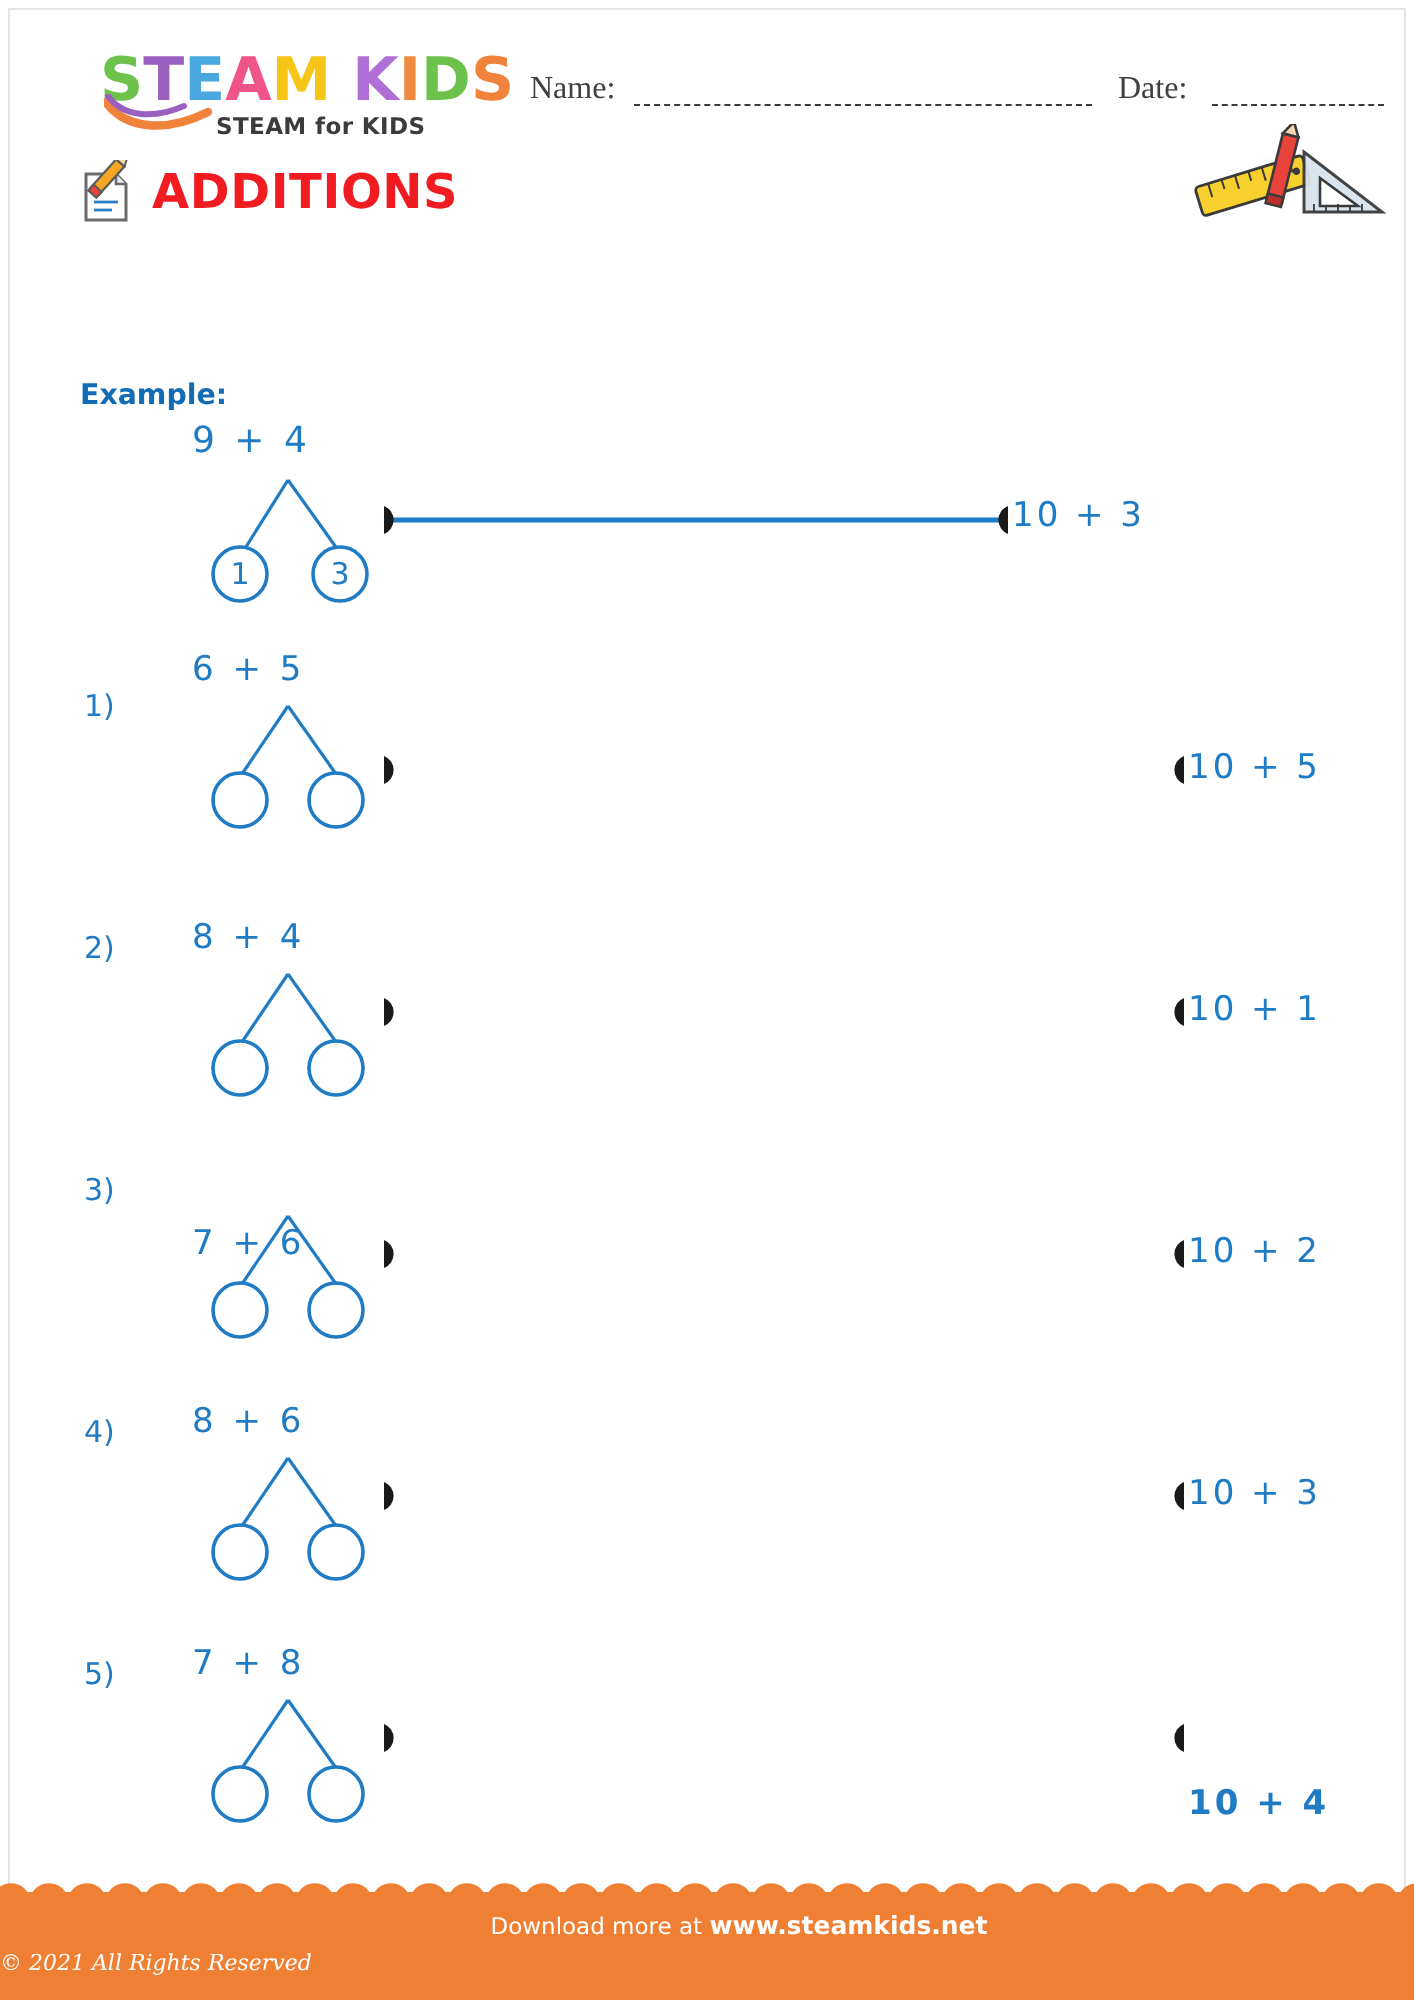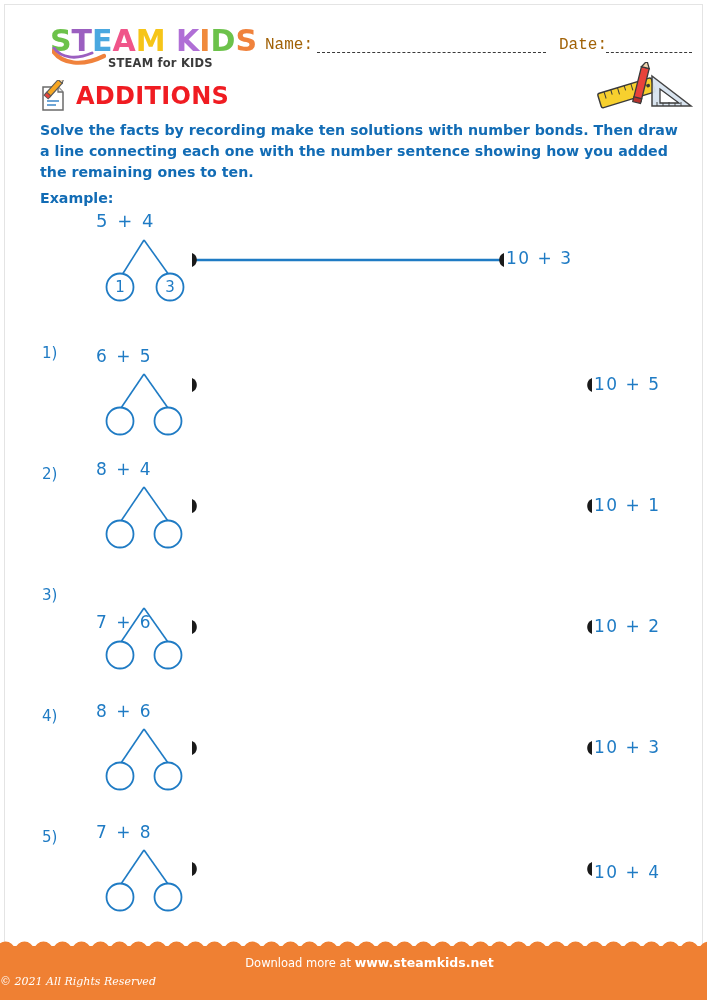--- a/index.html
+++ b/index.html
@@ -59,23 +59,23 @@
     font-family: "DejaVu Sans", sans-serif;
     font-weight: 700;
     font-size: 11.5px;
     color: #3b3b3b;
     letter-spacing: 0.2px;
     white-space: nowrap;
   }
 
   .field {
     position: absolute;
-    font-family: Liberation Mono, monospace;
+    font-family: Liberation Serif, serif;
     font-size: 16px;
-    color: #a16207;
+    color: #404040;
     white-space: nowrap;
   }
   #name-label { left: 253px; top: 36px; }
   #date-label { left: 547px; top: 36px; }
   .dotline {
     position: absolute;
     border-bottom: 1.6px dashed #3a3a3a;
     height: 0;
   }
   #name-line { left: 305px; top: 52px; width: 229px; }
@@ -277,44 +277,43 @@
       <line x1="11" y1="25" x2="20" y2="25" stroke="#2f7fc4" stroke-width="1.4"></line>
       <g transform="rotate(42 15 12)">
         <rect x="12" y="-2" width="5.5" height="19" fill="#f6a623" stroke="#5a5a5a" stroke-width="1.1"></rect>
         <polygon points="12,-2 17.5,-2 14.75,-8" fill="#f2d7b0" stroke="#5a5a5a" stroke-width="1"></polygon>
         <rect x="12" y="15" width="5.5" height="4" fill="#e8433b" stroke="#5a5a5a" stroke-width="1"></rect>
       </g>
     </svg>
     <div id="title-text">ADDITIONS</div>
   </div>
 
-  <div id="instructions">Solve the facts by recording make ten solutions with number bonds. Then draw a line connecting each one with the number sentence showing how you added the remaining ones to ten.</div>
   <div id="example-label">Example:</div>
 
   <div class="bond-block" id="example-block" style="left:88px; top:210px; width:120px; height:95px;">
-    <div class="bond-eq" style="left:8px; top:0px;">5  +  4</div>
+    <div class="bond-eq" style="left:8px; top:0px;">9  +  4</div>
     <svg class="bond-svg" width="120" height="95" viewBox="0 0 120 95">
       <line x1="56" y1="30" x2="34" y2="65" stroke="#1f7bc4" stroke-width="1.6"></line>
       <line x1="56" y1="30" x2="81" y2="65" stroke="#1f7bc4" stroke-width="1.6"></line>
       <circle cx="32" cy="77" r="13.5" fill="#ffffff" stroke="#1f7bc4" stroke-width="1.8"></circle>
       <circle cx="82" cy="77" r="13.5" fill="#ffffff" stroke="#1f7bc4" stroke-width="1.8"></circle>
     </svg>
     <div class="bond-num" style="left:17px; top:68px;">1</div>
     <div class="bond-num" style="left:67px; top:68px;">3</div>
   </div>
 
   <svg class="connector" style="left:188px; top:248px;" width="320" height="24" viewBox="0 0 320 24">
     <line x1="7" y1="12" x2="313" y2="12" stroke="#1f7bc4" stroke-width="2.4"></line>
     <path d="M4,5 A7.5,7.5 0 0 1 4,19 Z" fill="#1a1a1a"></path>
     <path d="M316,5 A7.5,7.5 0 0 0 316,19 Z" fill="#1a1a1a"></path>
   </svg>
   <div class="rhs" style="left:506px; top:248px;">10  +  3</div>
 
   <div class="prob-index" style="left:42px; top:344px;">1)</div>
-  <div class="bond-block" style="left:88px; top:346px; width:120px; height:95px;text-align:right;">
+  <div class="bond-block" style="left:88px; top:325px; width:120px; height:95px;text-align:right;">
     <div class="bond-eq" style="left:8px; top:0px; font-size:17px;">6  +  5</div>
     <svg class="bond-svg" width="120" height="95" viewBox="0 0 120 95">
       <line x1="56" y1="28" x2="33" y2="62" stroke="#1f7bc4" stroke-width="1.6"></line>
       <line x1="56" y1="28" x2="80" y2="62" stroke="#1f7bc4" stroke-width="1.6"></line>
       <circle cx="32" cy="75" r="13.5" fill="#ffffff" stroke="#1f7bc4" stroke-width="1.8"></circle>
       <circle cx="80" cy="75" r="13.5" fill="#ffffff" stroke="#1f7bc4" stroke-width="1.8"></circle>
     </svg>
     <div class="bond-num" style="left:17px; top:66px;"></div>
     <div class="bond-num" style="left:65px; top:66px;"></div>
   </div>
@@ -397,21 +396,21 @@
     </svg>
     <div class="bond-num" style="left:17px; top:66px;"></div>
     <div class="bond-num" style="left:65px; top:66px;"></div>
   </div>
   <svg class="connector" style="left:188px; top:858px;" width="16" height="22" viewBox="0 0 16 22">
     <path d="M4,4 A7.5,7.5 0 0 1 4,18 Z" fill="#1a1a1a"></path>
   </svg>
   <svg class="connector" style="left:580px; top:858px;" width="16" height="22" viewBox="0 0 16 22">
     <path d="M12,4 A7.5,7.5 0 0 0 12,18 Z" fill="#1a1a1a"></path>
   </svg>
-  <div class="rhs" style="left:594px; top:862px;">10  +  4</div>
+  <div class="rhs" style="left:594px; top:892px;font-weight:bold;">10  +  4</div>
 
   <div id="footer">
     <div id="footer-band"></div>
     <svg id="footer-scallop" viewBox="0 0 707 14" preserveAspectRatio="none">
       <g id="scallop-group" fill="#ef8033">
           <path d="M-4,12 a9.8,9.8 0 0 1 19,0 Z M15,12 a9.8,9.8 0 0 1 19,0 Z M34,12 a9.8,9.8 0 0 1 19,0 Z M53,12 a9.8,9.8 0 0 1 19,0 Z M72,12 a9.8,9.8 0 0 1 19,0 Z M91,12 a9.8,9.8 0 0 1 19,0 Z M110,12 a9.8,9.8 0 0 1 19,0 Z M129,12 a9.8,9.8 0 0 1 19,0 Z M148,12 a9.8,9.8 0 0 1 19,0 Z M167,12 a9.8,9.8 0 0 1 19,0 Z M186,12 a9.8,9.8 0 0 1 19,0 Z M205,12 a9.8,9.8 0 0 1 19,0 Z M224,12 a9.8,9.8 0 0 1 19,0 Z M243,12 a9.8,9.8 0 0 1 19,0 Z M262,12 a9.8,9.8 0 0 1 19,0 Z M281,12 a9.8,9.8 0 0 1 19,0 Z M300,12 a9.8,9.8 0 0 1 19,0 Z M319,12 a9.8,9.8 0 0 1 19,0 Z M338,12 a9.8,9.8 0 0 1 19,0 Z M357,12 a9.8,9.8 0 0 1 19,0 Z M376,12 a9.8,9.8 0 0 1 19,0 Z M395,12 a9.8,9.8 0 0 1 19,0 Z M414,12 a9.8,9.8 0 0 1 19,0 Z M433,12 a9.8,9.8 0 0 1 19,0 Z M452,12 a9.8,9.8 0 0 1 19,0 Z M471,12 a9.8,9.8 0 0 1 19,0 Z M490,12 a9.8,9.8 0 0 1 19,0 Z M509,12 a9.8,9.8 0 0 1 19,0 Z M528,12 a9.8,9.8 0 0 1 19,0 Z M547,12 a9.8,9.8 0 0 1 19,0 Z M566,12 a9.8,9.8 0 0 1 19,0 Z M585,12 a9.8,9.8 0 0 1 19,0 Z M604,12 a9.8,9.8 0 0 1 19,0 Z M623,12 a9.8,9.8 0 0 1 19,0 Z M642,12 a9.8,9.8 0 0 1 19,0 Z M661,12 a9.8,9.8 0 0 1 19,0 Z M680,12 a9.8,9.8 0 0 1 19,0 Z M699,12 a9.8,9.8 0 0 1 19,0 Z M718,12 a9.8,9.8 0 0 1 19,0 Z " fill="#ef8033"></path>
         </g>
       <rect x="0" y="9" width="707" height="5" fill="#ef8033"></rect>
     </svg>
     <div id="footer-text1">

